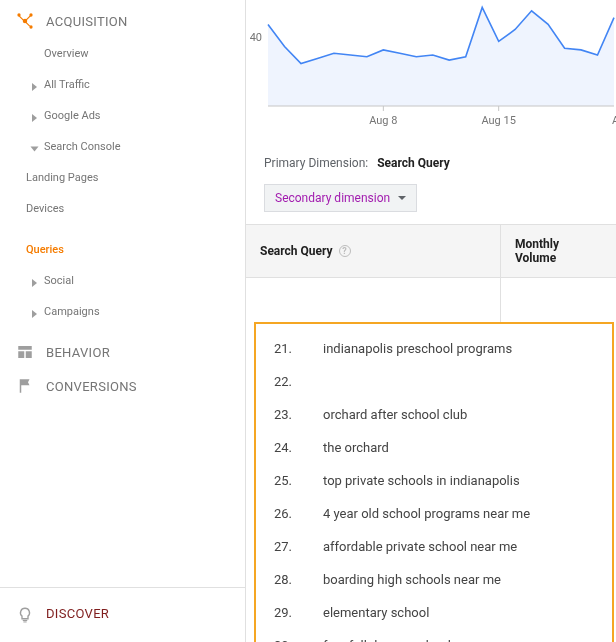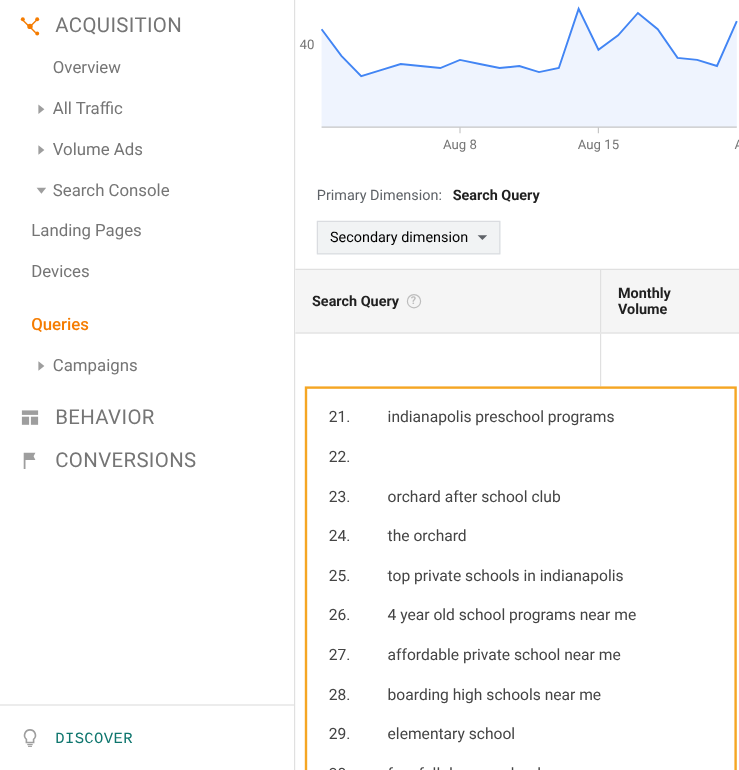--- a/index.html
+++ b/index.html
@@ -1,42 +1,42 @@
 <!DOCTYPE html>
 <html><head>
 <meta charset="utf-8">
 <style>
 * { box-sizing: border-box; margin: 0; padding: 0; }
 body { font-family: Roboto, Arial, sans-serif; font-size: 13px; color: #5f6368; background: #fff; width: 616px; height: 642px; overflow: hidden; position: relative; }
 .layout { display: flex; height: 100%; }
 .sidebar { width: 246px; border-right: 1px solid #e0e0e0; padding-top: 4px; display: flex; flex-direction: column; }
 .sb-scroll { flex: 1; overflow: hidden; }
-.sb-section { display: flex; align-items: center; padding: 8px 14px 8px 14px; color: #757575; font-size: 17px; letter-spacing: 0.3px; }
+.sb-section { display: flex; align-items: center; padding: 8px 14px 8px 14px; color: #757575; font-size: 13px; letter-spacing: 0.3px; }
 .sb-section .icon-slot { width: 22px; display: flex; justify-content: center; margin-right: 10px; }
-.sb-item { display: flex; align-items: center; padding: 9px 0 9px 24px; color: #757575; font-size: 14px; cursor: pointer; }
+.sb-item { display: flex; align-items: flex-end; padding: 9px 0 9px 24px; color: #757575; font-size: 11px; cursor: pointer; }
 .sb-item .arrow-slot { width: 20px; display: inline-flex; justify-content: center; }
 .sb-item .lbl { }
 .sb-item.child { padding-left: 26px; }
 .sb-item.expanded .arrow-caret { transform: rotate(90deg); }
 .sb-item.active .lbl { color: #f57c00; font-weight: 500; margin-top: 10px; }
 .arrow-caret { border-style: solid; border-width: 4px 0 4px 5px; border-color: transparent transparent transparent #9e9e9e; width: 0; height: 0; }
-.sb-bottom { border-top: 1px solid #e0e0e0; padding: 18px 14px; display: flex; align-items: center; color: #0f766e; letter-spacing: 0.3px; font-family: Liberation Mono, monospace; }
+.sb-bottom { border-top: 1px solid #e0e0e0; padding: 18px 14px; display: flex; color: #7f1d1d; letter-spacing: 0.3px; }
 .sb-bottom .icon-slot { width: 22px; display: flex; justify-content: center; margin-right: 10px; }
 .main { flex: 1; padding-top: 0; overflow: hidden; position: relative; }
 .chart-wrap { height: 132px; position: relative; padding: 0 0 0 20px; }
 .chart-svg { position: absolute; left: 0; top: 0; }
 .chart-axis { stroke: #c6c6c6; stroke-width: 1; }
 .chart-tick { fill: #757575; font-size: 11px; }
 .chart-line { stroke: #4285f4; stroke-width: 1.6; fill: none; }
 .chart-fill { fill: #e8f0fe; opacity: 0.7; }
 .chart-ylabel { fill: #757575; font-size: 11px; }
 .primary-dim { padding: 24px 0 10px 18px; font-size: 12px; color: #5f6368; }
 .primary-dim .val { font-weight: 700; color: #212121; margin-left: 6px; }
 .sec-dim-row { padding: 4px 0 12px 18px; }
-.sec-dim-btn { display: inline-flex; align-items: center; background: #f1f3f4; border: 1px solid #dadce0; border-radius: 0; padding: 6px 10px; font-size: 12px; color: #000000; cursor: pointer; }
+.sec-dim-btn { display: inline-flex; align-items: center; background: #f1f3f4; border: 1px solid #dadce0; border-radius: 0; padding: 6px 10px; font-size: 12px; color: #a21caf; cursor: pointer; }
 .sec-dim-btn .caret { margin-left: 8px; border-style: solid; border-width: 4px 4px 0 4px; border-color: #5f6368 transparent transparent transparent; width: 0; height: 0; }
 .table-head { display: flex; border-top: 1px solid #e0e0e0; border-bottom: 1px solid #e0e0e0; background: #f5f5f5; }
 .th { padding: 12px 14px; font-size: 12px; font-weight: 700; color: #212121; display: flex; align-items: center; }
 .th-query { flex: 1; }
 .th-vol { width: 116px; border-left: 1px solid #e0e0e0; justify-content: flex-end; }
 .help-icon { width: 12px; height: 12px; border-radius: 50%; border: 1px solid #bdbdbd; color: #bdbdbd; font-size: 9px; display: inline-flex; align-items: center; justify-content: center; margin-left: 6px; }
 .results-spacer { height: 44px; border-bottom: none; display:flex; }
 .results-spacer .cell-query { flex:1; }
 .results-spacer .cell-vol { width:116px; border-left:1px solid #e0e0e0; }
 .results-body { position: relative; }
@@ -76,36 +76,42 @@
       <div class="sb-item">
         <span class="arrow-slot">
             <span class="arrow-caret"></span>
           </span>
         <span class="lbl">All Traffic</span>
       </div>
       <div class="sb-item">
         <span class="arrow-slot">
             <span class="arrow-caret"></span>
           </span>
-        <span class="lbl">Volume Ads</span>
+        <span class="lbl">Google Ads</span>
       </div>
       <div class="sb-item expanded">
         <span class="arrow-slot">
             <span class="arrow-caret"></span>
           </span>
         <span class="lbl">Search Console</span>
       </div>
       <div class="sb-item child">
         <span class="lbl">Landing Pages</span>
       </div>
       <div class="sb-item child">
         <span class="lbl">Devices</span>
       </div>
       <div class="sb-item child active">
         <span class="lbl">Queries</span>
+      </div>
+      <div class="sb-item">
+        <span class="arrow-slot">
+            <span class="arrow-caret"></span>
+          </span>
+        <span class="lbl">Social</span>
       </div>
       <div class="sb-item">
         <span class="arrow-slot">
             <span class="arrow-caret"></span>
           </span>
         <span class="lbl">Campaigns</span>
       </div>
 
       <div class="sb-section" style="margin-top:8px">
         <span class="icon-slot icon-behavior">

